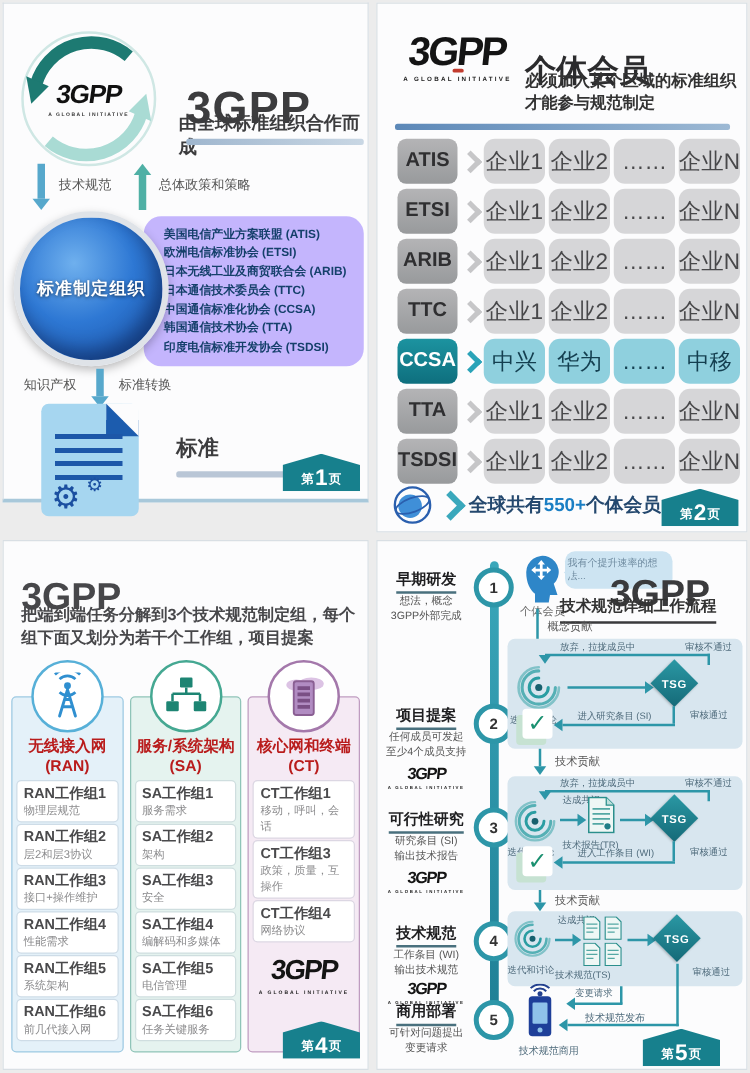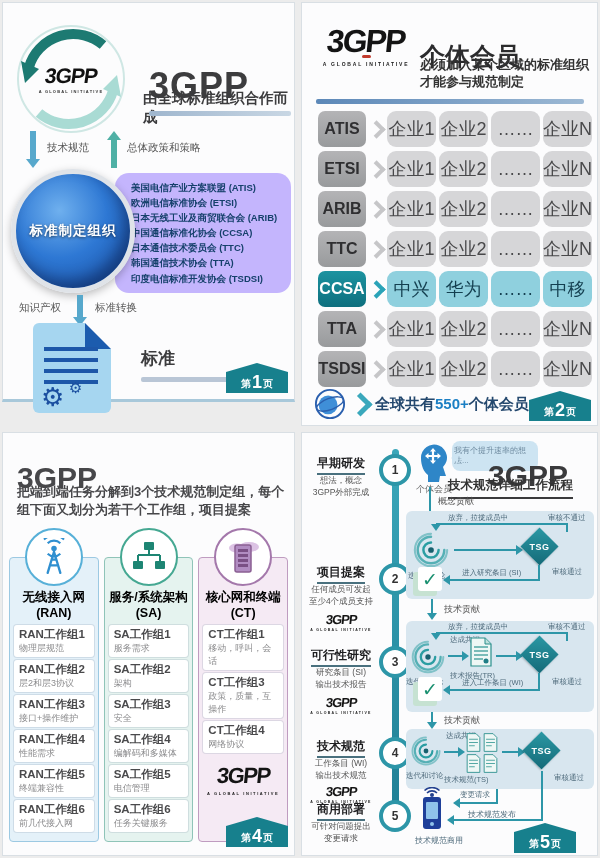--- a/index.html
+++ b/index.html
@@ -63,21 +63,21 @@
   
   .p3t{position:absolute;left:14px;top:8px;font-size:30px;font-weight:900;color:#47474a}
   .p3s{position:absolute;left:14px;top:50px;width:268px;font-size:13px;font-weight:bold;color:#47474a;line-height:1.35}
   .cols{position:absolute;left:6px;top:124px;right:6px;display:flex;gap:5px}
   .col{flex:1;position:relative;border:1px solid;border-radius:4px;padding:32px 0 6px}
   .col.ran{background:#e4f1f9;border-color:#9cc9e2}
   .col.sa{background:#e5f3ef;border-color:#8fc4b8}
   .col.ct{background:#f5eaf4;border-color:#bf9cc0}
   .ccirc{position:absolute;top:-30px;left:50%;transform:translateX(-50%);width:54px;height:54px;border-radius:50%;background:#fff;display:flex;align-items:center;justify-content:center;border:2px solid}
   .ran .ccirc{border-color:#57b0d8}.sa .ccirc{border-color:#45a892}.ct .ccirc{border-color:#a478ab}
-  .chead{text-align:center;font-weight:bold;font-size:12.5px;color:#000000;line-height:1.25;margin-bottom:4px}
+  .chead{text-align:center;font-weight:bold;font-size:12.5px;color:#b91c1c;line-height:1.25;margin-bottom:4px}
   .gitem{background:#fff;border-radius:3px;margin:3px 4px;padding:2px 5px;box-shadow:0 0 0 1px rgba(120,140,160,.2)}
   .gitem b{display:block;font-size:11.5px;color:#4a4a4c}
   .gitem span{display:block;font-size:9px;color:#8b8b8d}
   .ctlogo{text-align:center;margin-top:10px;position:relative}
   .ctlogo b{font-size:22px;font-weight:900;letter-spacing:-1.5px;display:inline-block;transform:skewX(-6deg);color:#141414}
   .ctlogo i{display:block;font-size:4px;font-weight:bold;letter-spacing:1.6px;font-style:normal;color:#1a1a1a;margin-top:2px}
   
   .rail{position:absolute;left:90px;top:16px;width:7px;height:368px;background:linear-gradient(#3aa7ba,#1f7f95);border-radius:4px}
   .ncirc{position:absolute;left:77px;width:24px;height:24px;border-radius:50%;background:#fff;border:4px solid #2d96a8;display:flex;align-items:center;justify-content:center;font-size:12px;font-weight:bold;color:#333}
   .step-lab{position:absolute;left:2px;width:74px;text-align:center;font-size:12px;font-weight:bold;color:#1e1e20}
@@ -128,22 +128,22 @@
   <div class="fd" style="left:27px;top:128px;height:28px"></div>
   <div class="abs small" style="left:44px;top:138px">技术规范</div>
   <div class="fu" style="left:108px;top:137px;height:28px"></div>
   <div class="abs small" style="left:124px;top:138px">总体政策和策略</div>
 
   <div class="orgpanel">
     <ul>
       <li>美国电信产业方案联盟 (ATIS)</li>
       <li>欧洲电信标准协会 (ETSI)</li>
       <li>日本无线工业及商贸联合会 (ARIB)</li>
+      <li>日本通信技术委员会 (TTC)</li>
       <li>中国通信标准化协会 (CCSA)</li>
-      <li>日本通信技术委员会 (TTC)</li>
       <li>韩国通信技术协会 (TTA)</li>
       <li>印度电信标准开发协会 (TSDSI)</li>
     </ul>
   </div>
   <div class="globe">
     <b>标准制定组织</b>
   </div>
 
   <div class="abs small" style="left:16px;top:298px">知识产权</div>
   <div class="fd" style="left:74px;top:292px;height:22px"></div>
@@ -280,21 +280,21 @@
       <div class="gitem">
           <b>RAN工作组3</b>
           <span>接口+操作维护</span>
         </div>
       <div class="gitem">
           <b>RAN工作组4</b>
           <span>性能需求</span>
         </div>
       <div class="gitem">
           <b>RAN工作组5</b>
-          <span>终端兼容性</span>
+          <span>系统架构</span>
         </div>
       <div class="gitem">
           <b>RAN工作组6</b>
           <span>前几代接入网</span>
         </div>
     </div>
 
     <div class="col sa">
       <div class="ccirc">
         <svg viewBox="0 0 36 36" width="36" height="36">

